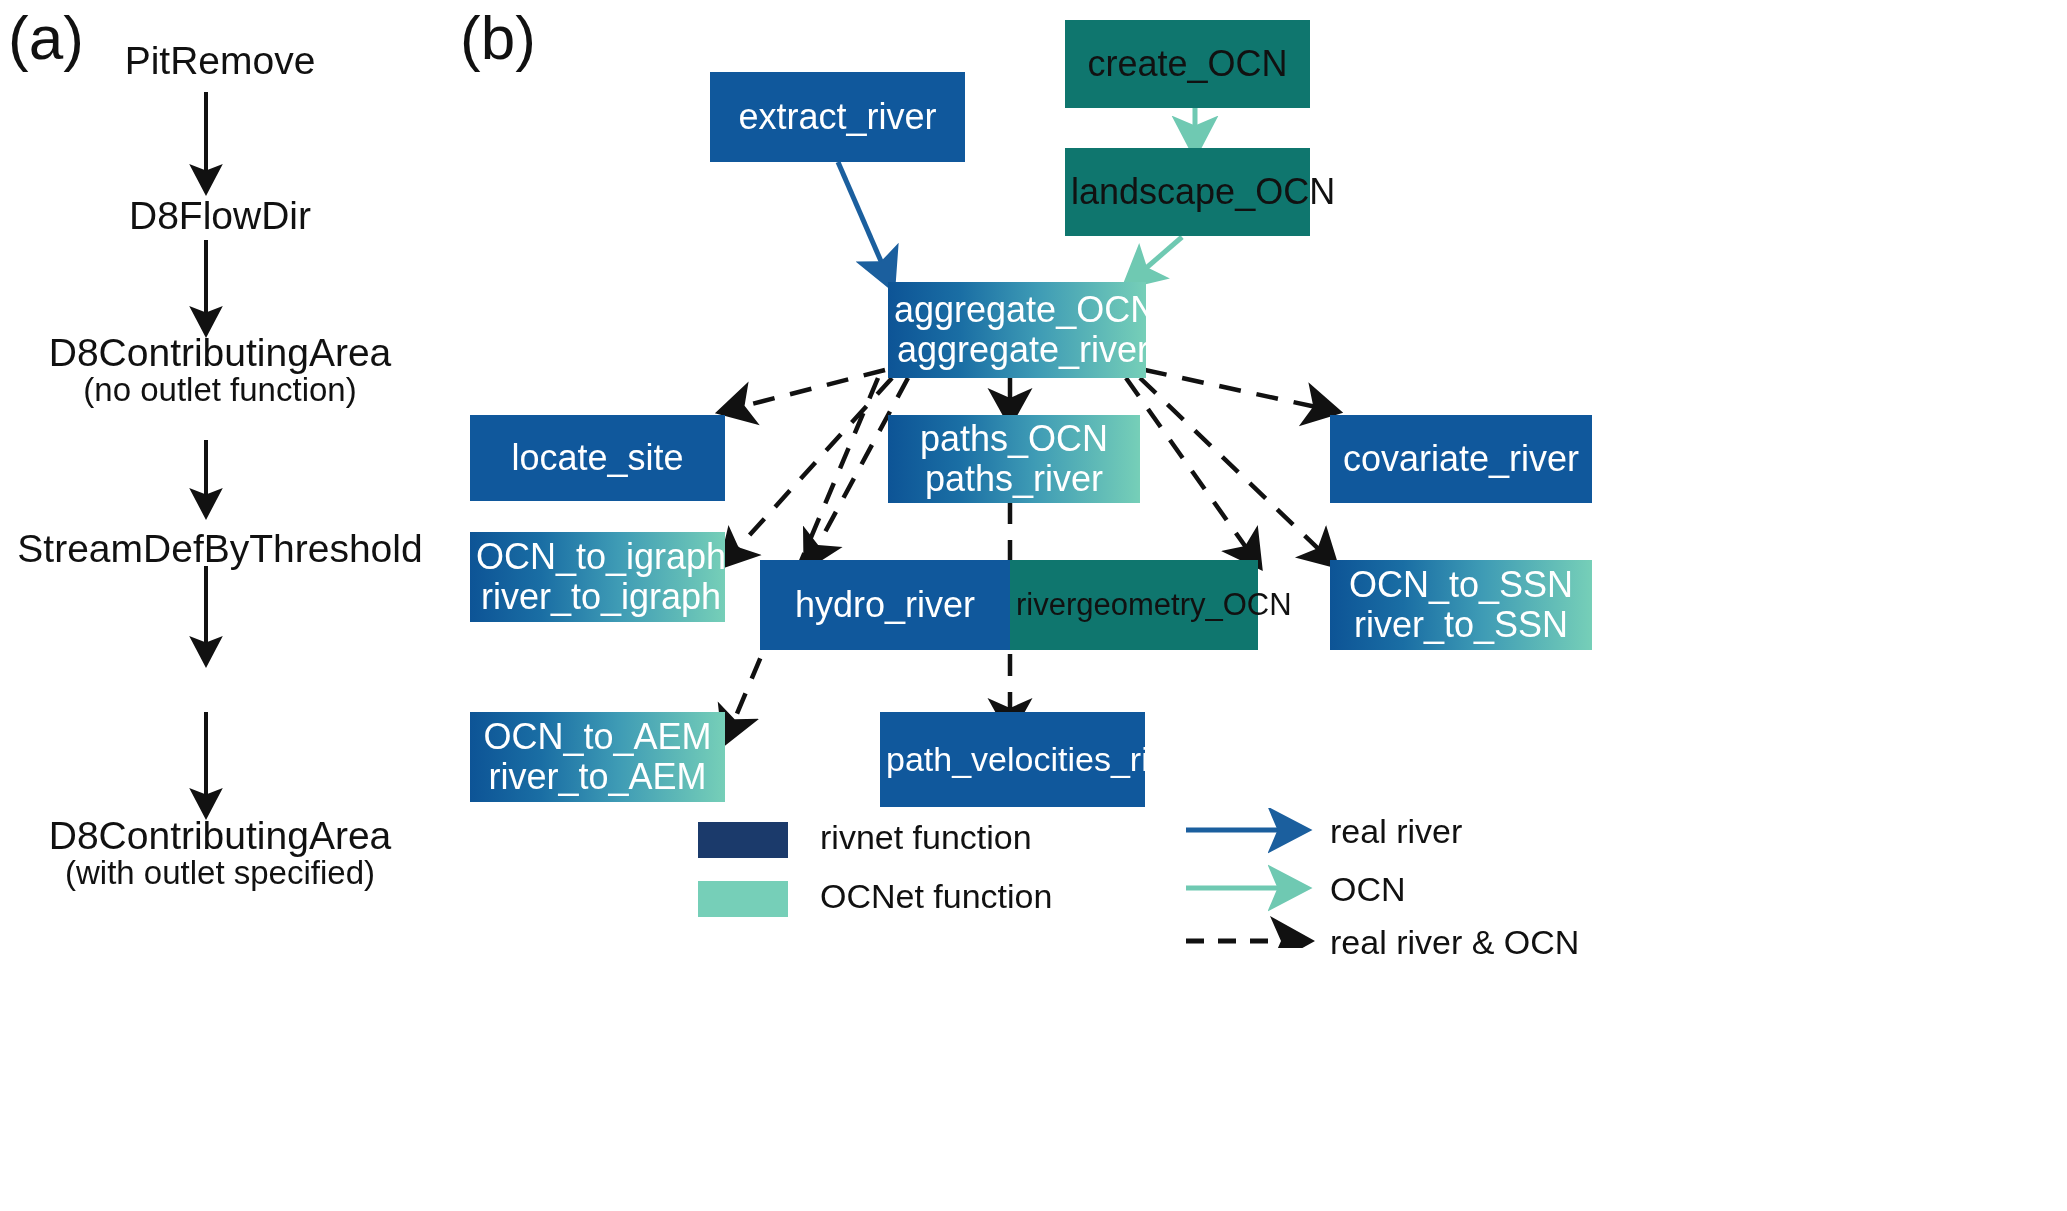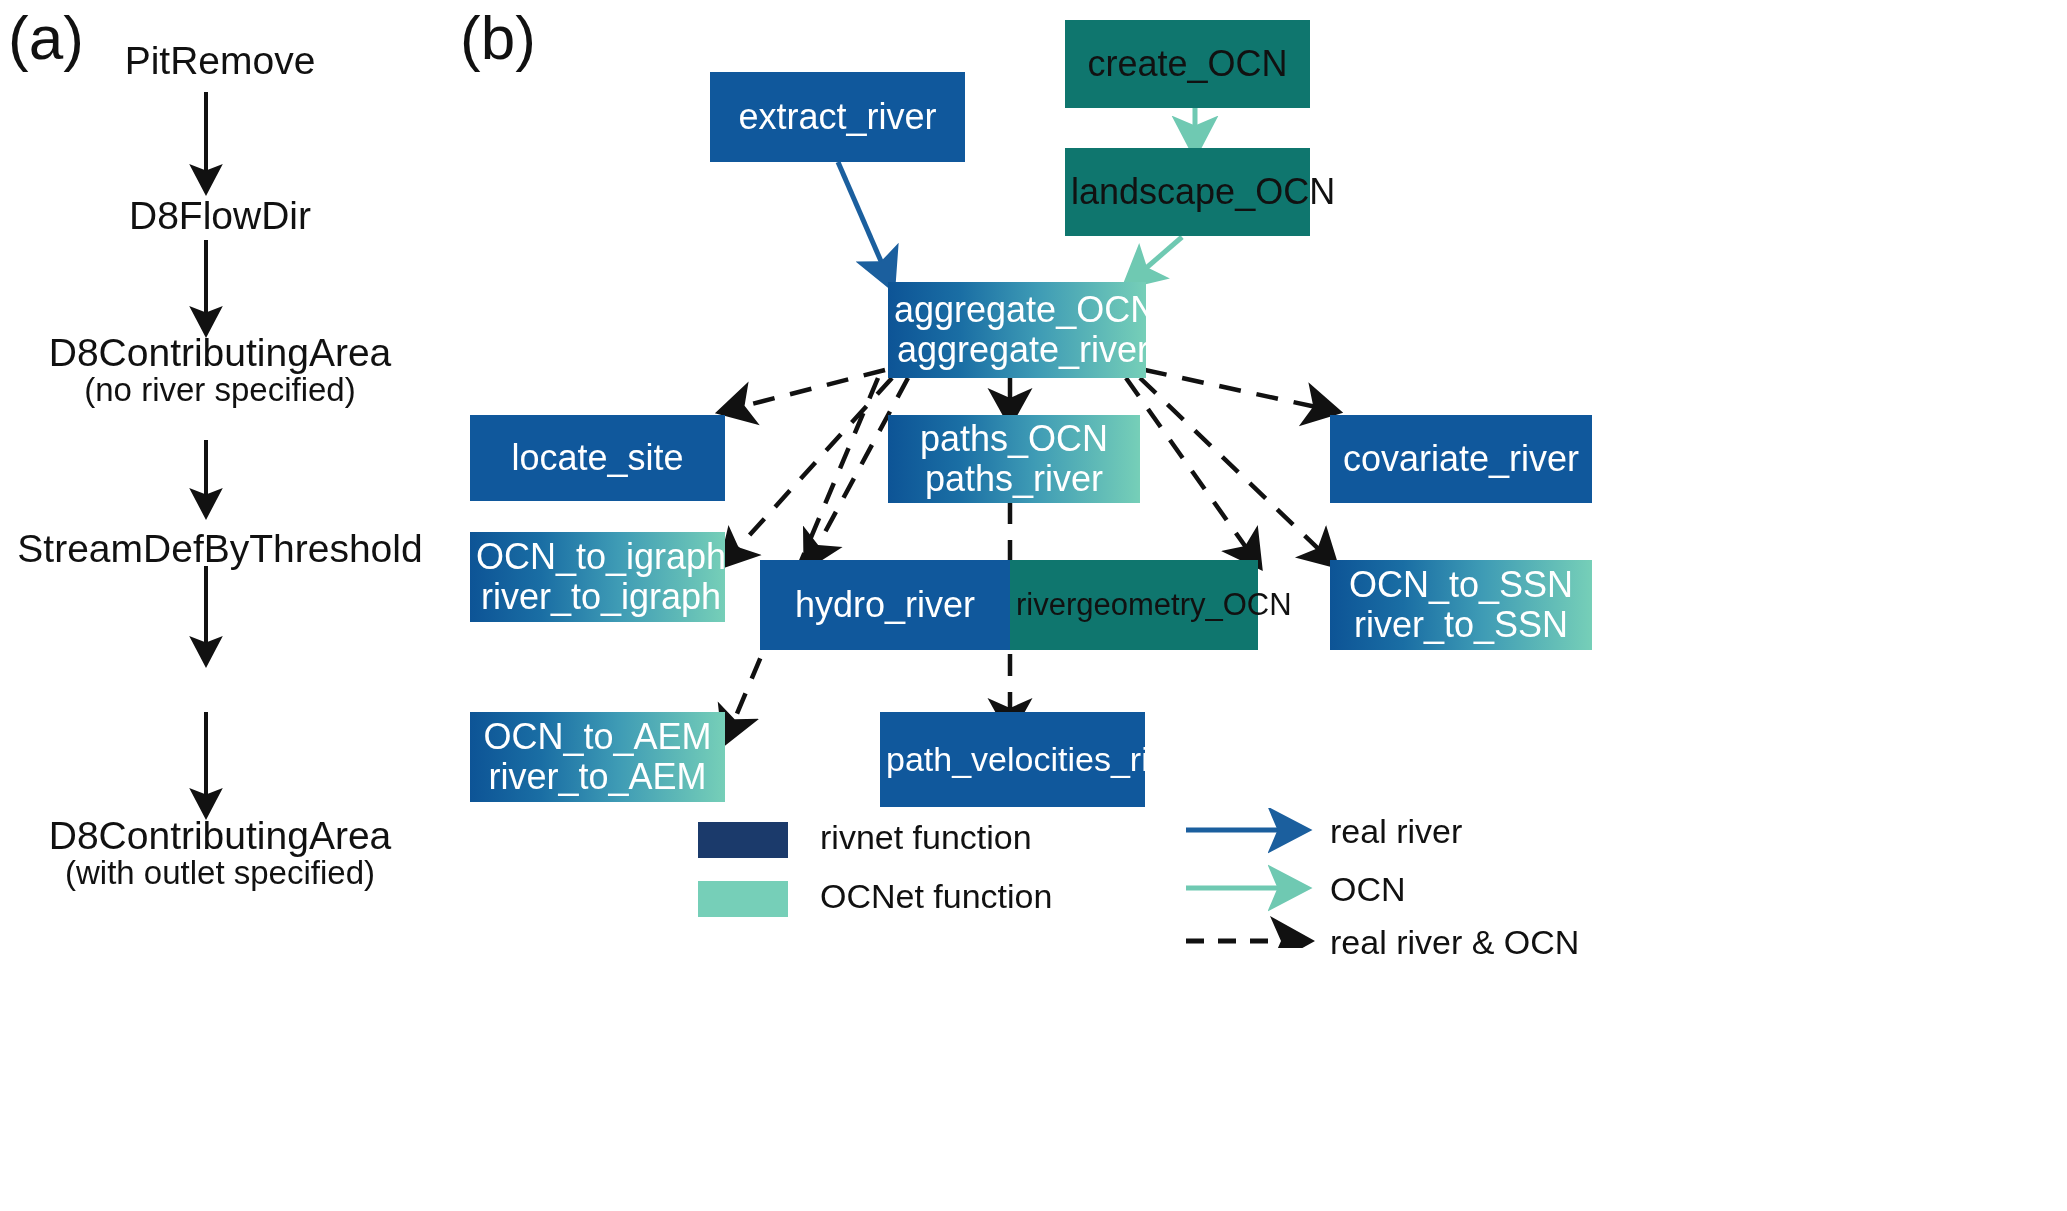--- a/index.html
+++ b/index.html
@@ -58,21 +58,21 @@
   </svg>
 
   <div class="a-node" style="top:40px;">
     <span class="main">PitRemove</span>
   </div>
   <div class="a-node" style="top:187px;margin-top:8px;">
     <span class="main">D8FlowDir</span>
   </div>
   <div class="a-node" style="top:332px;">
     <span class="main">D8ContributingArea</span>
-    <span class="sub">(no river specified)</span>
+    <span class="sub">(no outlet function)</span>
   </div>
   <div class="a-node" style="top:528px;">
     <span class="main">StreamDefByThreshold</span>
   </div>
   <div class="a-node" style="top:815px;">
     <span class="main">D8ContributingArea</span>
     <span class="sub">(with outlet specified)</span>
   </div>
 </div>
 

